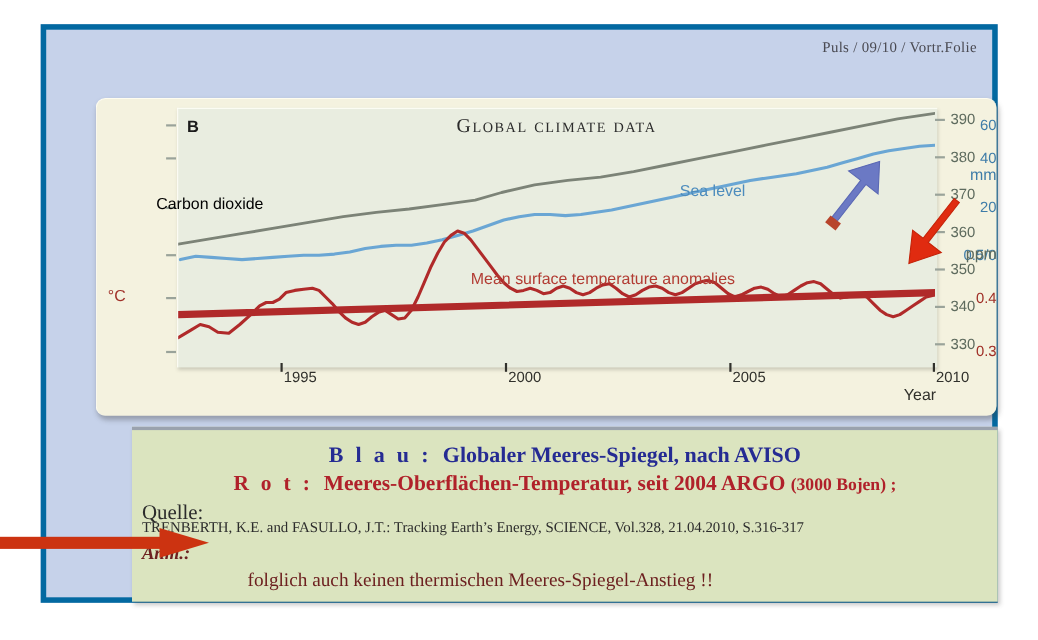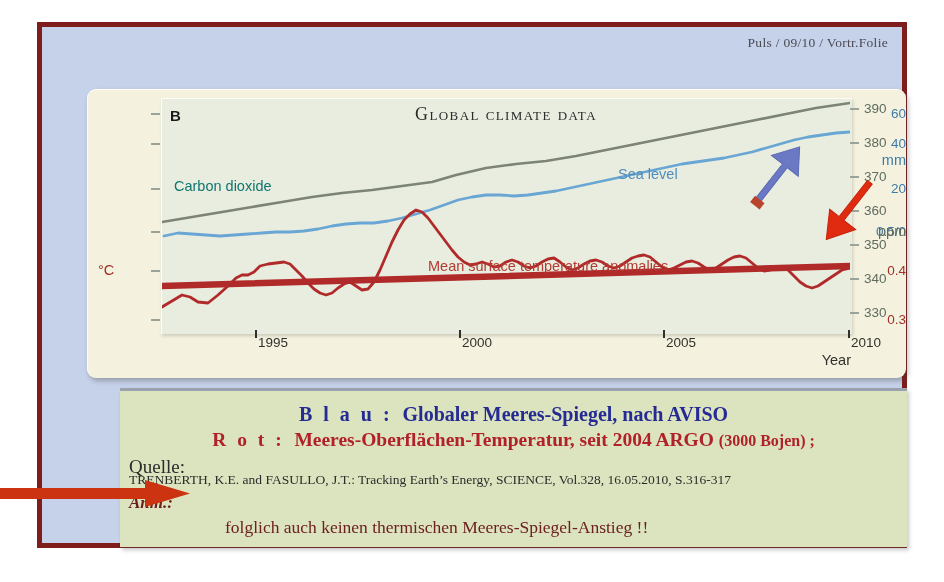--- a/index.html
+++ b/index.html
@@ -3,21 +3,21 @@
 <meta charset="utf-8">
 <style>
   html,body{margin:0;padding:0;background:#ffffff;}
   body{width:944px;height:582px;overflow:hidden;font-family:"Liberation Sans",sans-serif;}
 
   #root{position:relative;width:944px;height:582px;background:#ffffff;}
 
   
   .slide-frame{
     position:absolute;left:37px;top:22px;width:870px;height:526px;
-    border:5px solid #7f1d1d;box-sizing:border-box;background:#c6d2ea;text-decoration:underline;
+    border:5px solid #0369a1;box-sizing:border-box;background:#c6d2ea;text-decoration:underline;
   }
 
   .slide-header{
     position:absolute;right:14px;top:8px;
     font-family:"Liberation Serif",serif;font-size:13.5px;color:#4a4a52;
     letter-spacing:.3px;white-space:nowrap;
   }
 
   
   .chart-card{
@@ -58,21 +58,21 @@
   .tickline.r{background:#9aa39a;}
 
   .xtick{position:absolute;width:2px;height:8px;background:#31312c;}
   .xlab{position:absolute;font-family:"Liberation Sans",sans-serif;font-size:13.5px;color:#31312c;white-space:nowrap;}
   .xaxis-title{
     position:absolute;left:73px;top:262px;width:690px;text-align:right;
     font-family:"Liberation Sans",sans-serif;font-size:14.5px;color:#31312c;
   }
 
   .series-label{position:absolute;font-family:"Liberation Sans",sans-serif;font-size:14.5px;white-space:nowrap;}
-  .lbl-co2{color:#0f766e;margin-left:32px;}
+  .lbl-co2{color:#000000;}
   .lbl-sea{color:#4d8cbd;}
   .lbl-temp{color:#b23c33;}
 
   
   .notes-card{
     position:absolute;left:78px;top:361px;width:787px;height:156px;
     background:#dbe4bf;
     border-top:3px solid #9aa2ae;
     box-shadow:2px 3px 4px rgba(70,70,70,.3);
     overflow:hidden;
@@ -219,21 +219,21 @@
                       646,167 652,166 658,168 664,173 670,178 676,181 682,180 688,178 694,177
                       700,180 706,186 712,192 718,196 724,198 730,196 736,192 742,188 748,184
                       754,180 762,178"></polyline>
 
             <line x1="74" y1="196" x2="762" y2="176" stroke="#b02a2a" stroke-width="6.5" stroke-linecap="round"></line>
           </g>
         </svg>
 
         <div class="series-label lbl-co2" style="left:54px;top:88px;">Carbon dioxide</div>
         <div class="series-label lbl-sea" style="left:530px;top:76px;">Sea level</div>
-        <div class="series-label lbl-temp" style="left:340px;top:168px;">Mean surface temperature anomalies</div>
+        <div class="series-label lbl-temp" style="left:340px;top:156px;">Mean surface temperature anomalies</div>
 
         <svg width="818" height="288" style="position:absolute;left:0;top:0;">
           <g transform="translate(697,48) rotate(38)">
             <path d="M 20,70 L 20,22 L 34,22 L 17,-2 L 0,22 L 14,22 L 14,70 Z" fill="#6b79c4" stroke="#5a68b4" stroke-width="1"></path>
             <rect x="12" y="64" width="12" height="8" fill="#b8442b"></rect>
           </g>
           <g transform="translate(770,83) rotate(38)">
             <path d="M 18,0 L 18,46 L 33,46 L 16,72 L 0,46 L 12,46 L 12,0 Z" fill="#e02b10" stroke="#c42208" stroke-width="1"></path>
           </g>
         </svg>
@@ -249,21 +249,21 @@
           <span>Globaler Meeres-Spiegel, nach AVISO</span>
         </div>
 
         <div class="legend-line legend-red">
           <span class="spaced">R o t :</span>&nbsp;
           <span>Meeres-Oberflächen-Temperatur, seit 2004 ARGO</span>
           <span class="tail">(3000 Bojen) ;</span>
         </div>
 
         <div class="src-label">Quelle:</div>
-        <div class="src-text">TRENBERTH, K.E. and FASULLO, J.T.:  Tracking Earth’s Energy, SCIENCE, Vol.328, 16.05.2010, S.316-317</div>
+        <div class="src-text">TRENBERTH, K.E. and FASULLO, J.T.:  Tracking Earth’s Energy, SCIENCE, Vol.328, 21.04.2010, S.316-317</div>
 
         <div class="anm-key">Anm.:</div>
         <div class="anm-l2">folglich auch keinen thermischen Meeres-Spiegel-Anstieg !!</div>
 
       </div>
     </div>
 
   </div>
 
   <svg class="arrow-layer">

